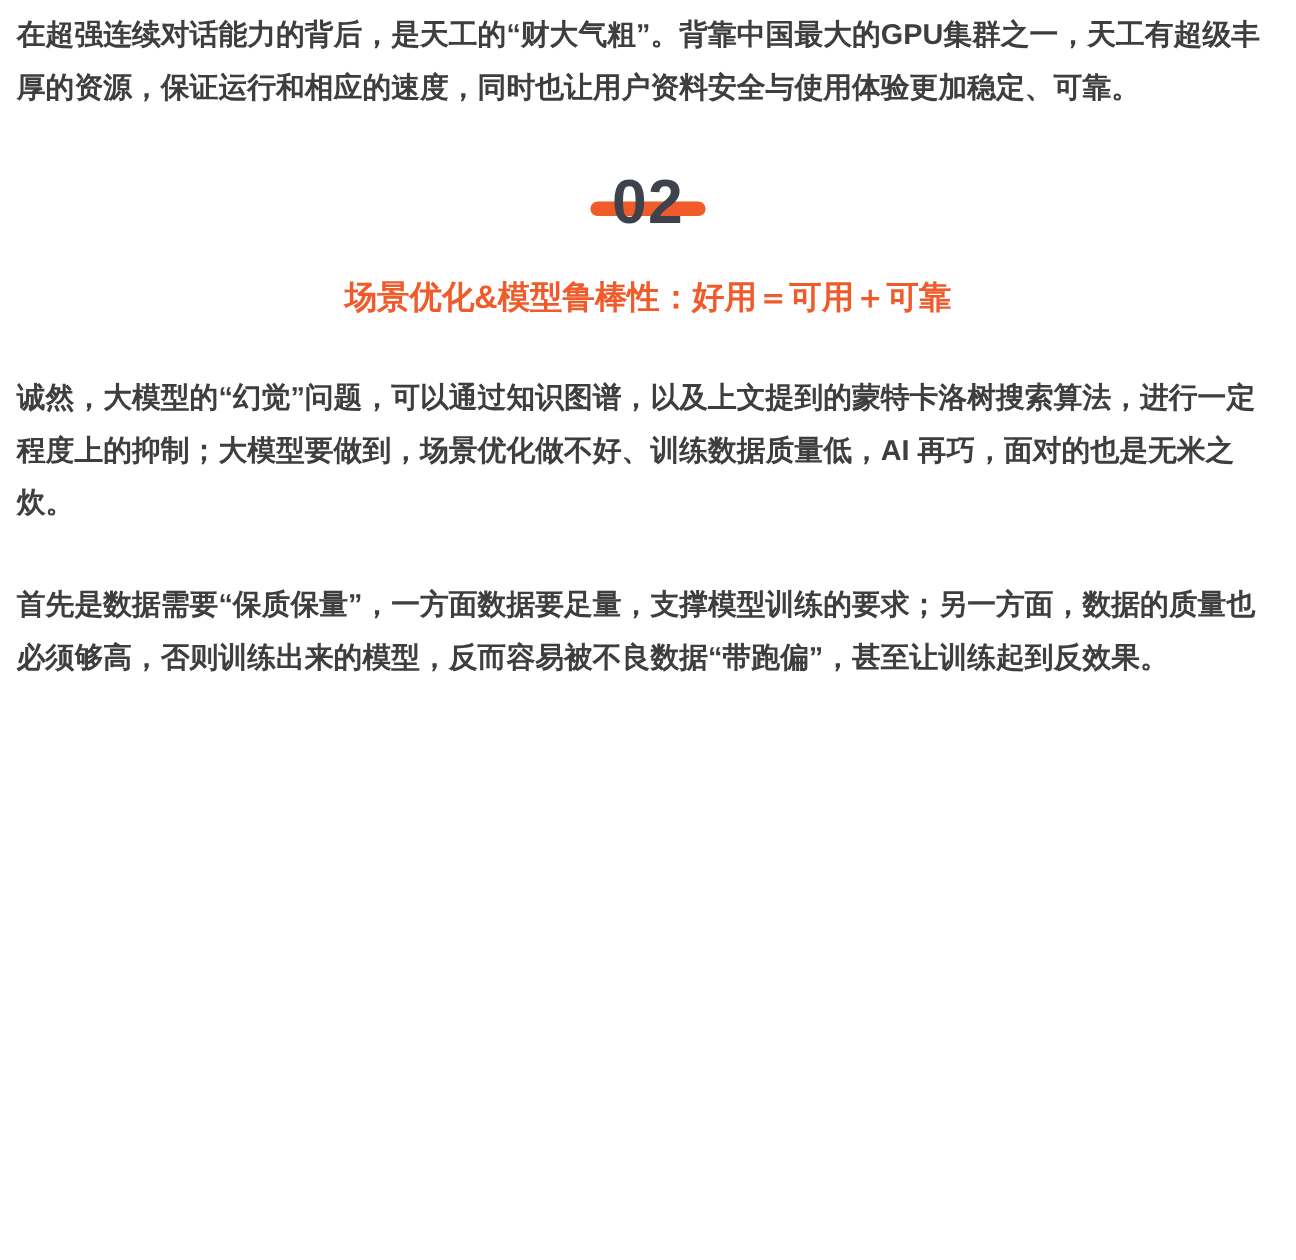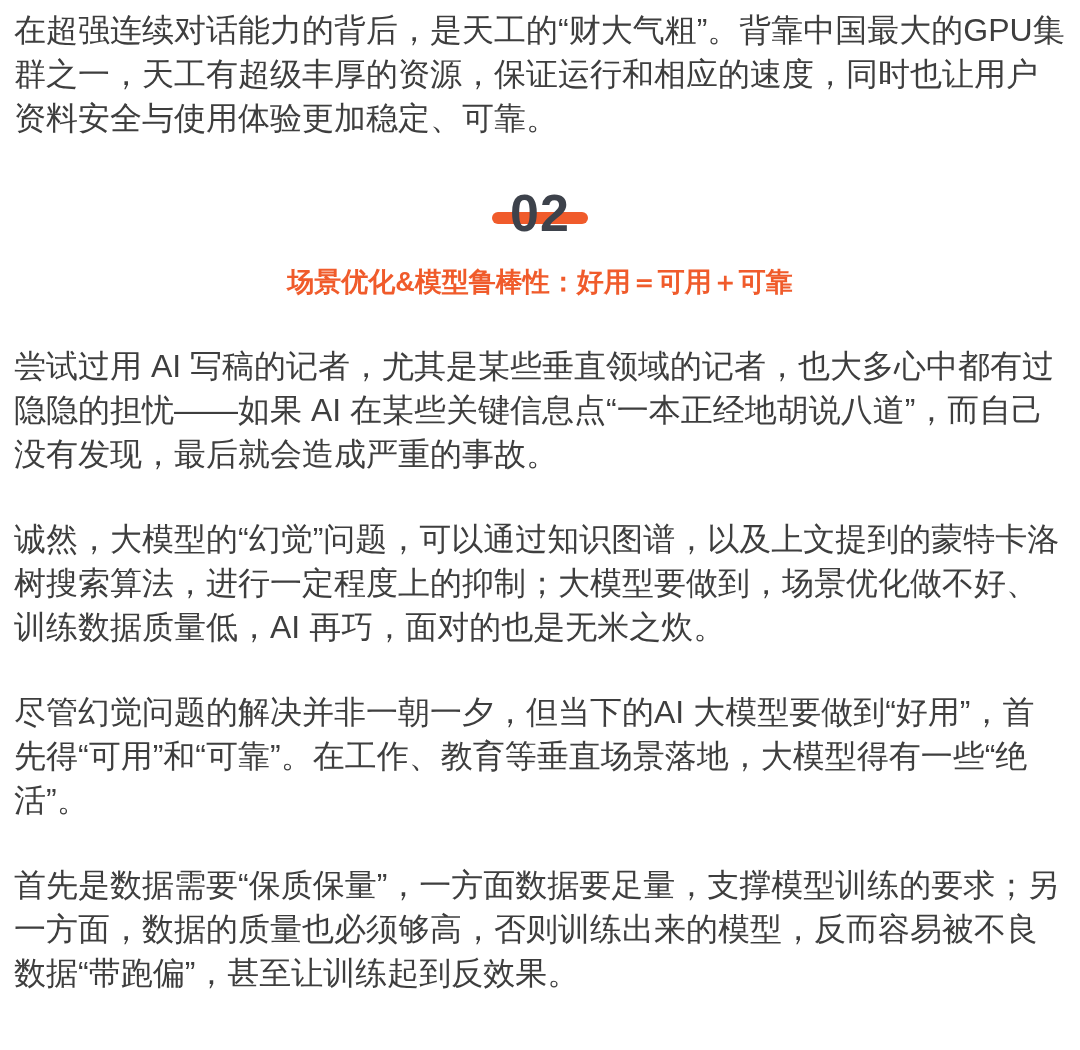--- a/index.html
+++ b/index.html
@@ -11,25 +11,26 @@
   *{margin:0;padding:0;box-sizing:border-box;}
   html,body{background:var(--page-bg);}
   body{
     width:1080px;height:1050px;overflow:hidden;
     font-family:"Liberation Sans","DejaVu Sans",sans-serif;
   }
   .article{
     padding:8px 14px 20px 14px;
   }
   .para{
-    font-size:32px;
+    font-size:24px;
     line-height:44px;
     color:var(--body-text);
     margin:0 0 41px 0;
     text-align:left;
+    font-weight:bold;
   }
   .section-marker{
     text-align:center;
     margin:28px 0 0 0;
   }
   .num-wrap{
     position:relative;
     display:inline-block;
     padding:0 24px;
     text-align:center;
@@ -53,42 +54,40 @@
     letter-spacing:1px;
     line-height:1.25;
     color:var(--num-text);
   }
   .section-heading{
     text-align:center;
     color:var(--accent);
     font-size:27px;
     font-weight:700;
     line-height:36px;
-    margin:18px 0 44px 0;
+    margin:28px 0 44px 0;
   }
 </style>
 </head>
 <body>
 
 <main class="article">
 
   <p class="para">在超强连续对话能力的背后，是天工的“财大气粗”。背靠中国最大的GPU集群之一，天工有超级丰厚的资源，保证运行和相应的速度，同时也让用户资料安全与使用体验更加稳定、可靠。</p>
 
 
   <div class="section-marker">
     <span class="num-wrap">
       <span class="accent-bar"></span>
       <span class="num">02</span>
     </span>
   </div>
 
   <h2 class="section-heading">场景优化&amp;模型鲁棒性：好用＝可用＋可靠</h2>
 
-  <p class="para">尝试过用 AI 写稿的记者，尤其是某些垂直领域的记者，也大多心中都有过隐隐的担忧——如果 AI 在某些关键信息点“一本正经地胡说八道”，而自己没有发现，最后就会造成严重的事故。</p>
 
   <p class="para">诚然，大模型的“幻觉”问题，可以通过知识图谱，以及上文提到的蒙特卡洛树搜索算法，进行一定程度上的抑制；大模型要做到，场景优化做不好、训练数据质量低，AI 再巧，面对的也是无米之炊。</p>
 
 
-  <p class="para">尽管幻觉问题的解决并非一朝一夕，但当下的AI 大模型要做到“好用”，首先得“可用”和“可靠”。在工作、教育等垂直场景落地，大模型得有一些“绝活”。</p>
 
   <p class="para">首先是数据需要“保质保量”，一方面数据要足量，支撑模型训练的要求；另一方面，数据的质量也必须够高，否则训练出来的模型，反而容易被不良数据“带跑偏”，甚至让训练起到反效果。</p>
 
 </main>
 
 </body></html>

